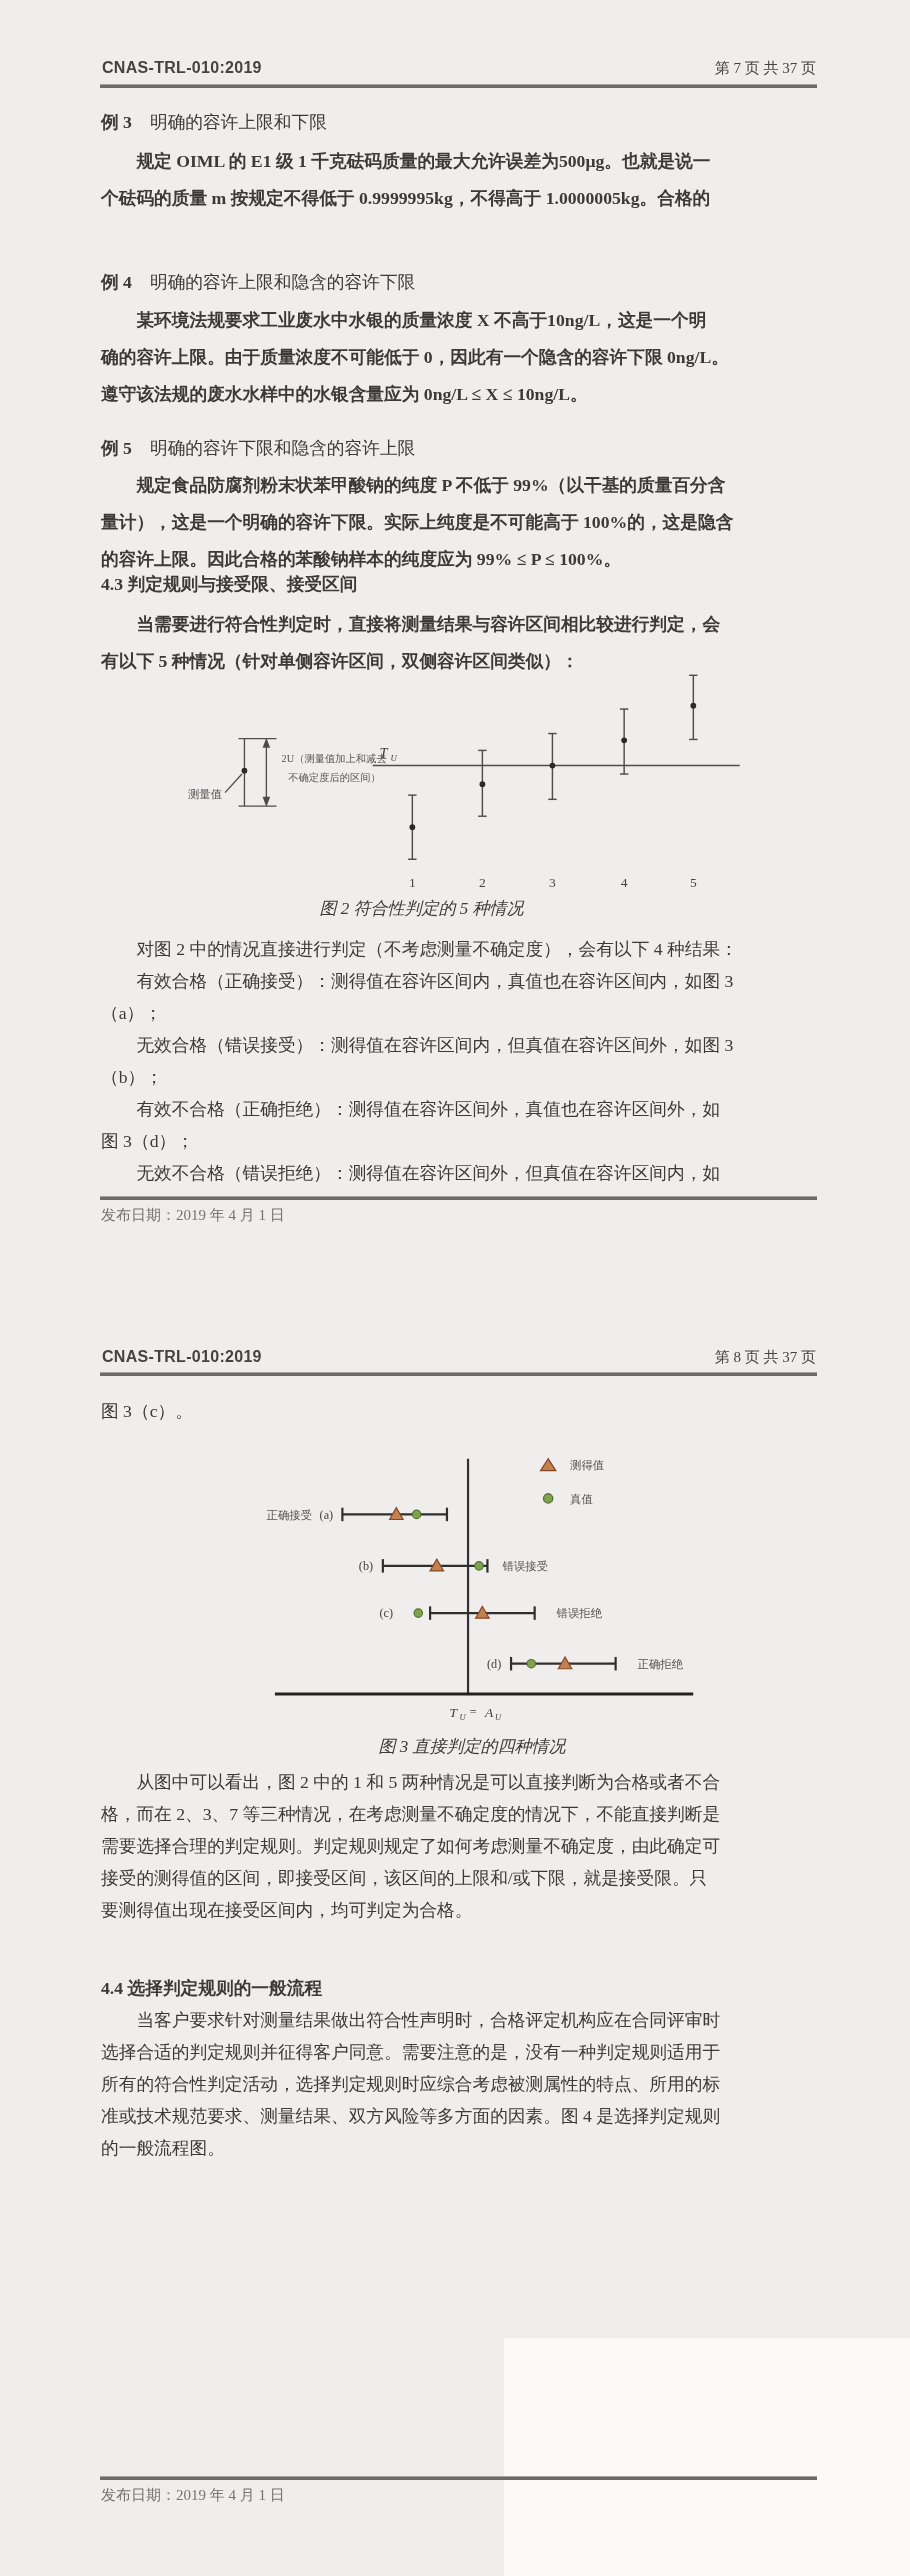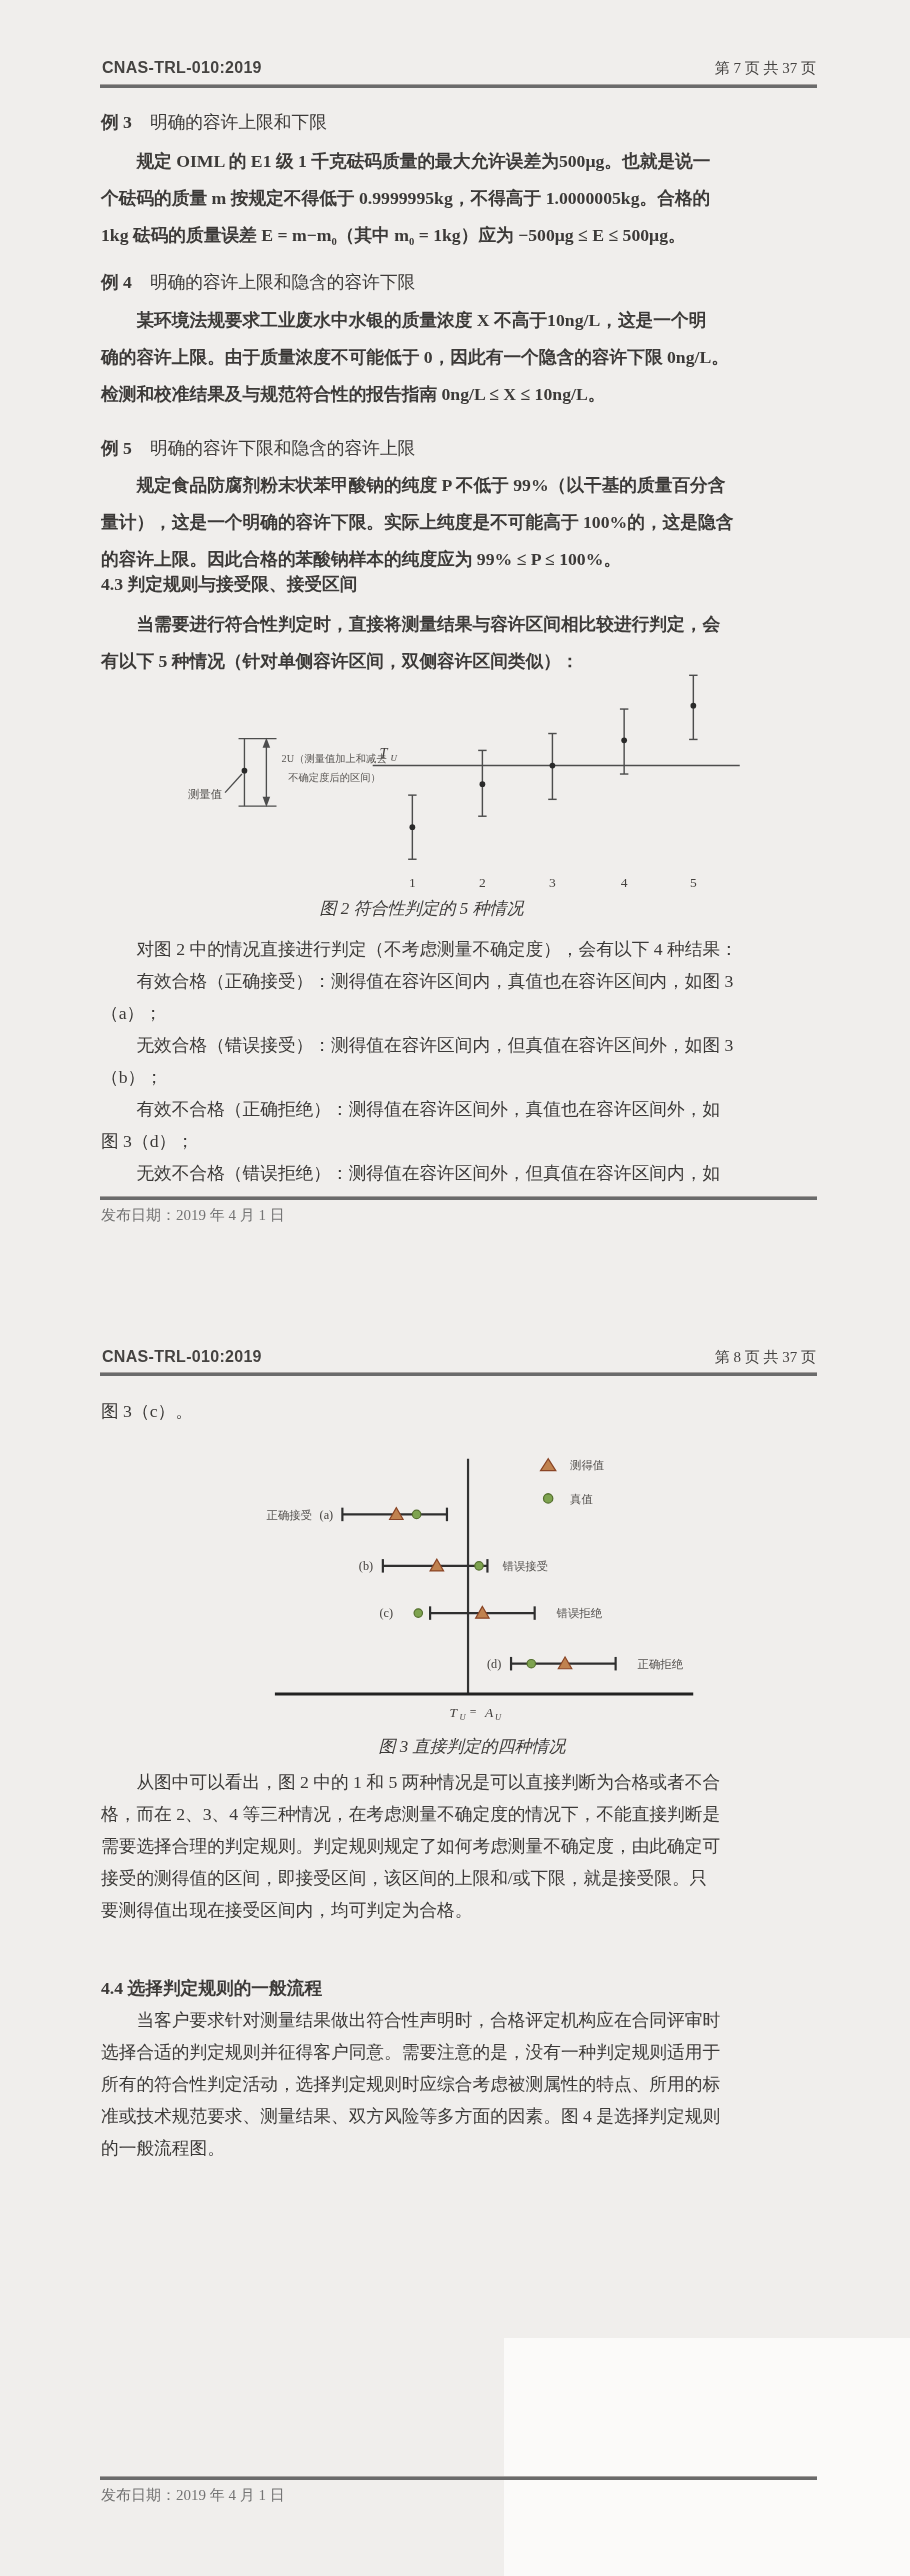--- a/index.html
+++ b/index.html
@@ -53,30 +53,29 @@
     <span class="page-info">第 7 页 共 37 页</span>
   </div>
   <div class="rule" style="top:84px"></div>
 
   <div class="hd" style="top:108px">
     <span class="b">例 3</span><span class="hd-title">明确的容许上限和下限</span>
   </div>
   <div class="para lh44" style="top:143px">
       <div>　　规定 OIML 的 E1 级 1 千克砝码质量的最大允许误差为500μg。也就是说一</div>
       <div>个砝码的质量 m 按规定不得低于 0.9999995kg，不得高于 1.0000005kg。合格的</div>
-      <div>1kg 砝码的质量误差 E = m−m₀（其中 m₀ = 1kg）应为 −500μg ≤ E ≤ 500μg。</div>
     </div>
 
   <div class="hd" style="top:268px">
     <span class="b">例 4</span><span class="hd-title">明确的容许上限和隐含的容许下限</span>
   </div>
   <div class="para lh44" style="top:302px">
       <div>　　某环境法规要求工业废水中水银的质量浓度 X 不高于10ng/L，这是一个明</div>
       <div>确的容许上限。由于质量浓度不可能低于 0，因此有一个隐含的容许下限 0ng/L。</div>
-      <div>检测和校准结果及与规范符合性的报告指南 0ng/L ≤ X ≤ 10ng/L。</div>
+      <div>遵守该法规的废水水样中的水银含量应为 0ng/L ≤ X ≤ 10ng/L。</div>
     </div>
 
   <div class="hd" style="top:434px">
     <span class="b">例 5</span><span class="hd-title">明确的容许下限和隐含的容许上限</span>
   </div>
   <div class="para lh44" style="top:467px">
       <div>　　规定食品防腐剂粉末状苯甲酸钠的纯度 P 不低于 99%（以干基的质量百分含</div>
       <div>量计），这是一个明确的容许下限。实际上纯度是不可能高于 100%的，这是隐含</div>
       <div>的容许上限。因此合格的苯酸钠样本的纯度应为 99% ≤ P ≤ 100%。</div>
     </div>
@@ -236,21 +235,21 @@
       </g>
       <circle cx="510" cy="251" r="5" fill="#7ea34f" stroke="#55702f" stroke-width="1.4"></circle>
       <polygon points="550,243 542,257 558,257" fill="#c0824f" stroke="#8a4526" stroke-width="1.4"></polygon>
       <text class="cn" x="636" y="256">正确拒绝</text>
     </g>
   </svg>
   <div class="caption" style="top:1734px;width:742px">图 3 直接判定的四种情况</div>
 
   <div class="para lh38" style="top:1766px">
       <div>　　从图中可以看出，图 2 中的 1 和 5 两种情况是可以直接判断为合格或者不合</div>
-      <div>格，而在 2、3、4 等三种情况，在考虑测量不确定度的情况下，不能直接判断是</div>
+      <div>格，而在 2、3、7 等三种情况，在考虑测量不确定度的情况下，不能直接判断是</div>
       <div>需要选择合理的判定规则。判定规则规定了如何考虑测量不确定度，由此确定可</div>
       <div>接受的测得值的区间，即接受区间，该区间的上限和/或下限，就是接受限。只</div>
       <div>要测得值出现在接受区间内，均可判定为合格。</div>
     </div>
 
   <div class="hd b" style="top:1974px">4.4 选择判定规则的一般流程</div>
   <div class="para lh38" style="top:2004px">
       <div>　　当客户要求针对测量结果做出符合性声明时，合格评定机构应在合同评审时</div>
       <div>选择合适的判定规则并征得客户同意。需要注意的是，没有一种判定规则适用于</div>
       <div>所有的符合性判定活动，选择判定规则时应综合考虑被测属性的特点、所用的标</div>

